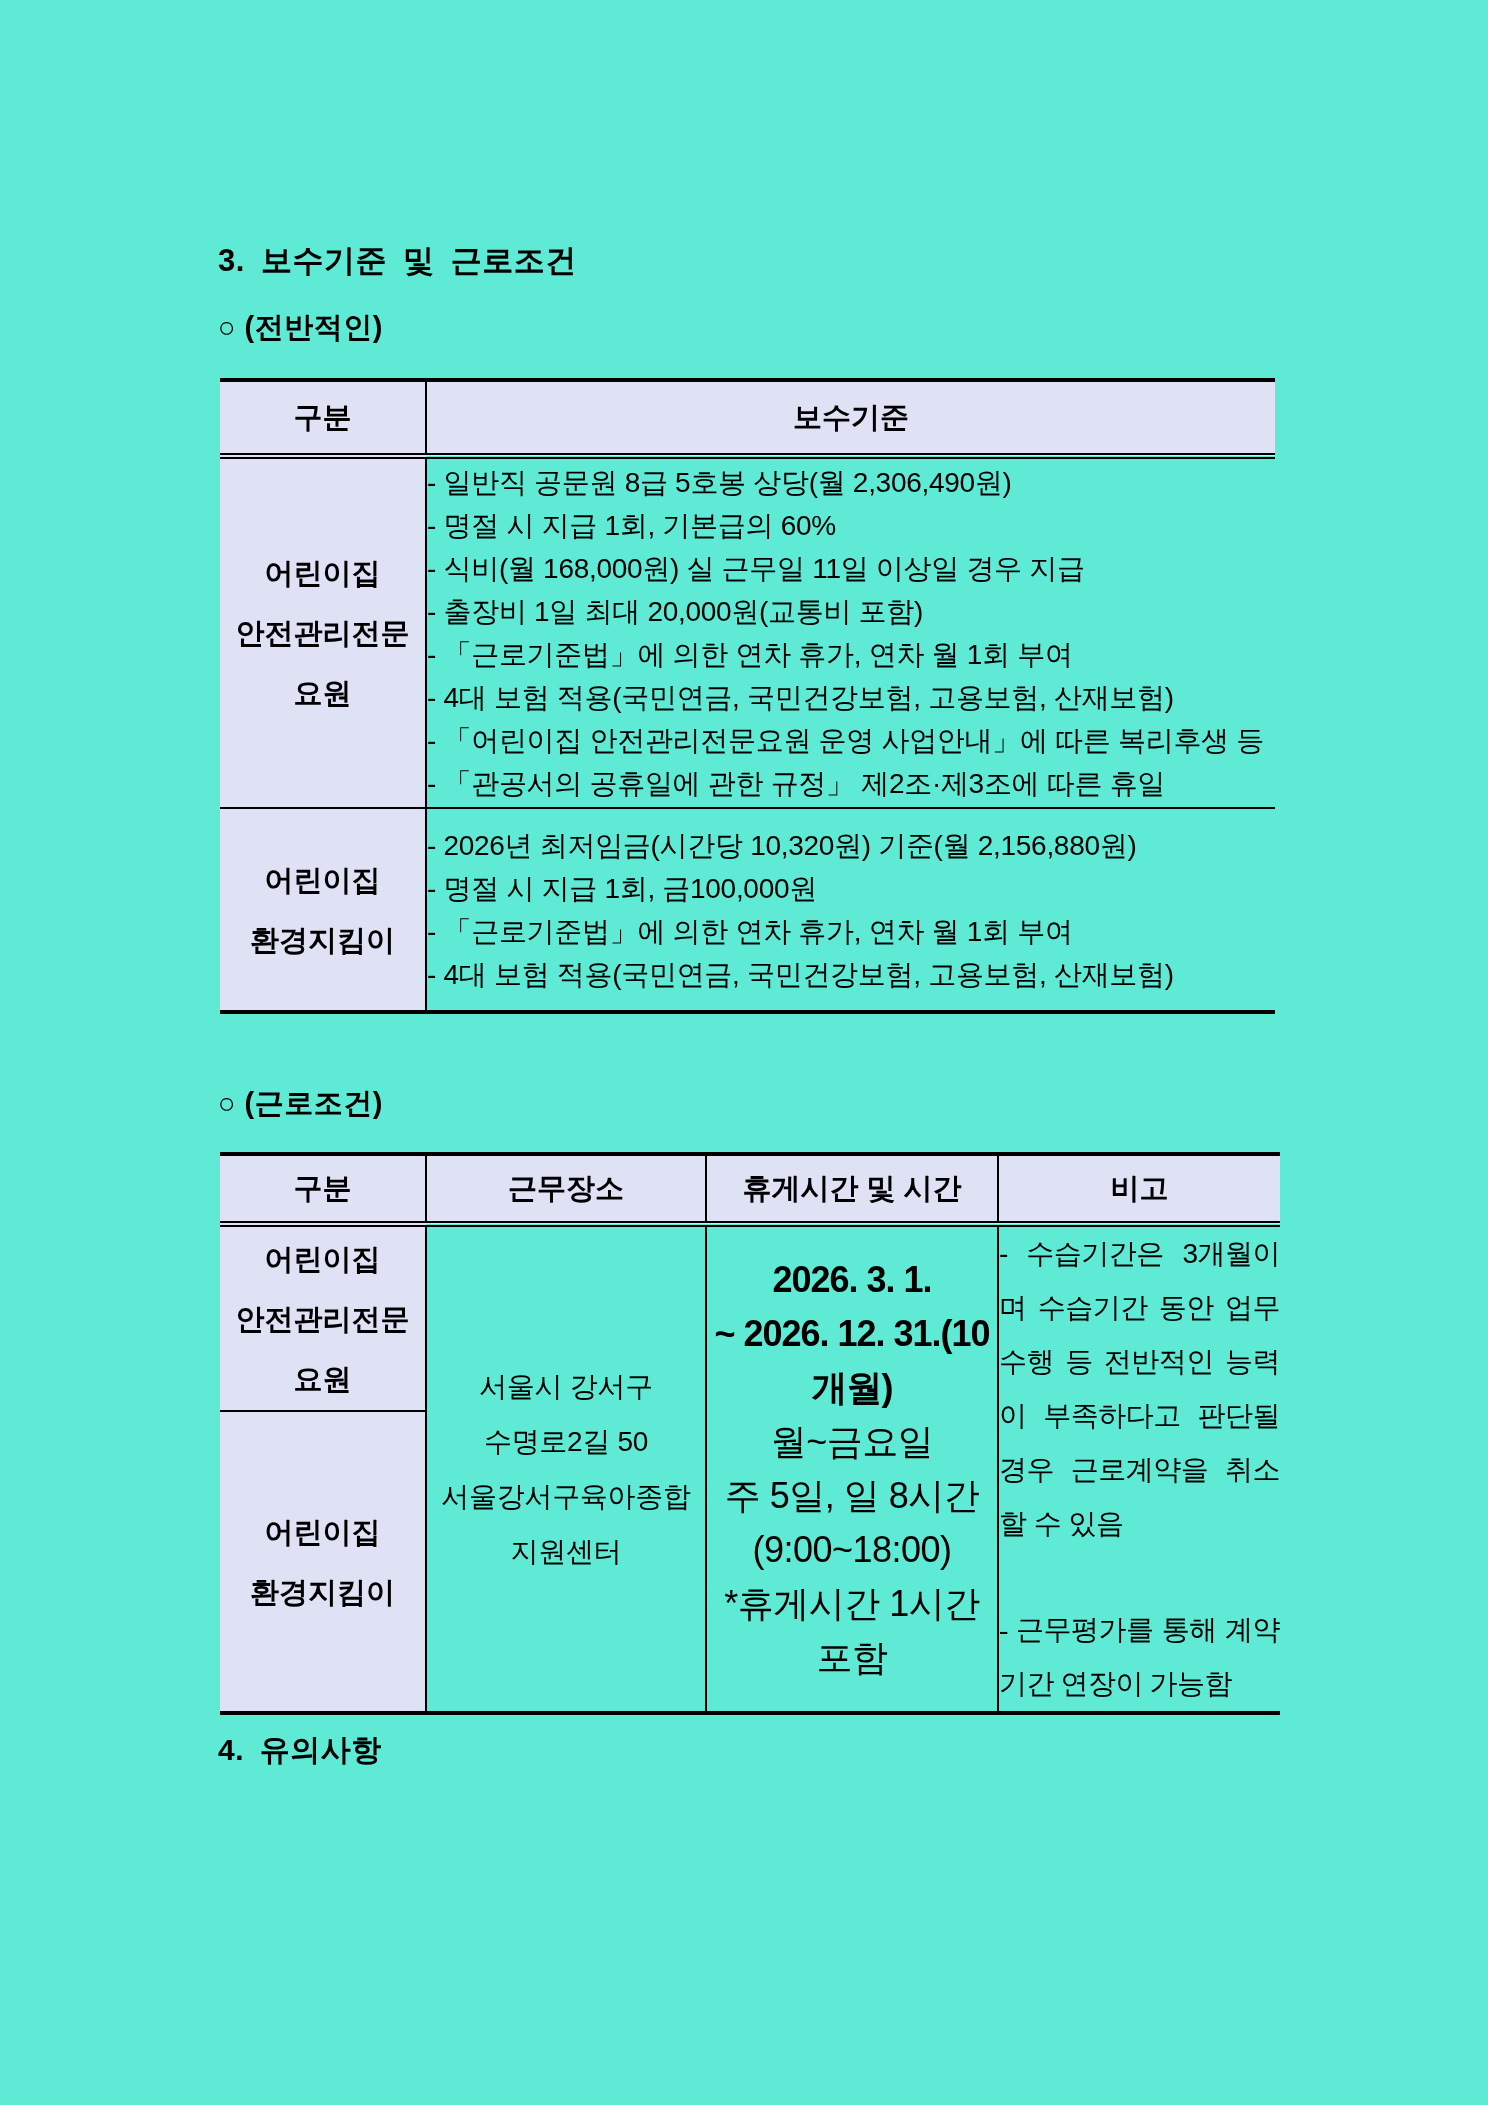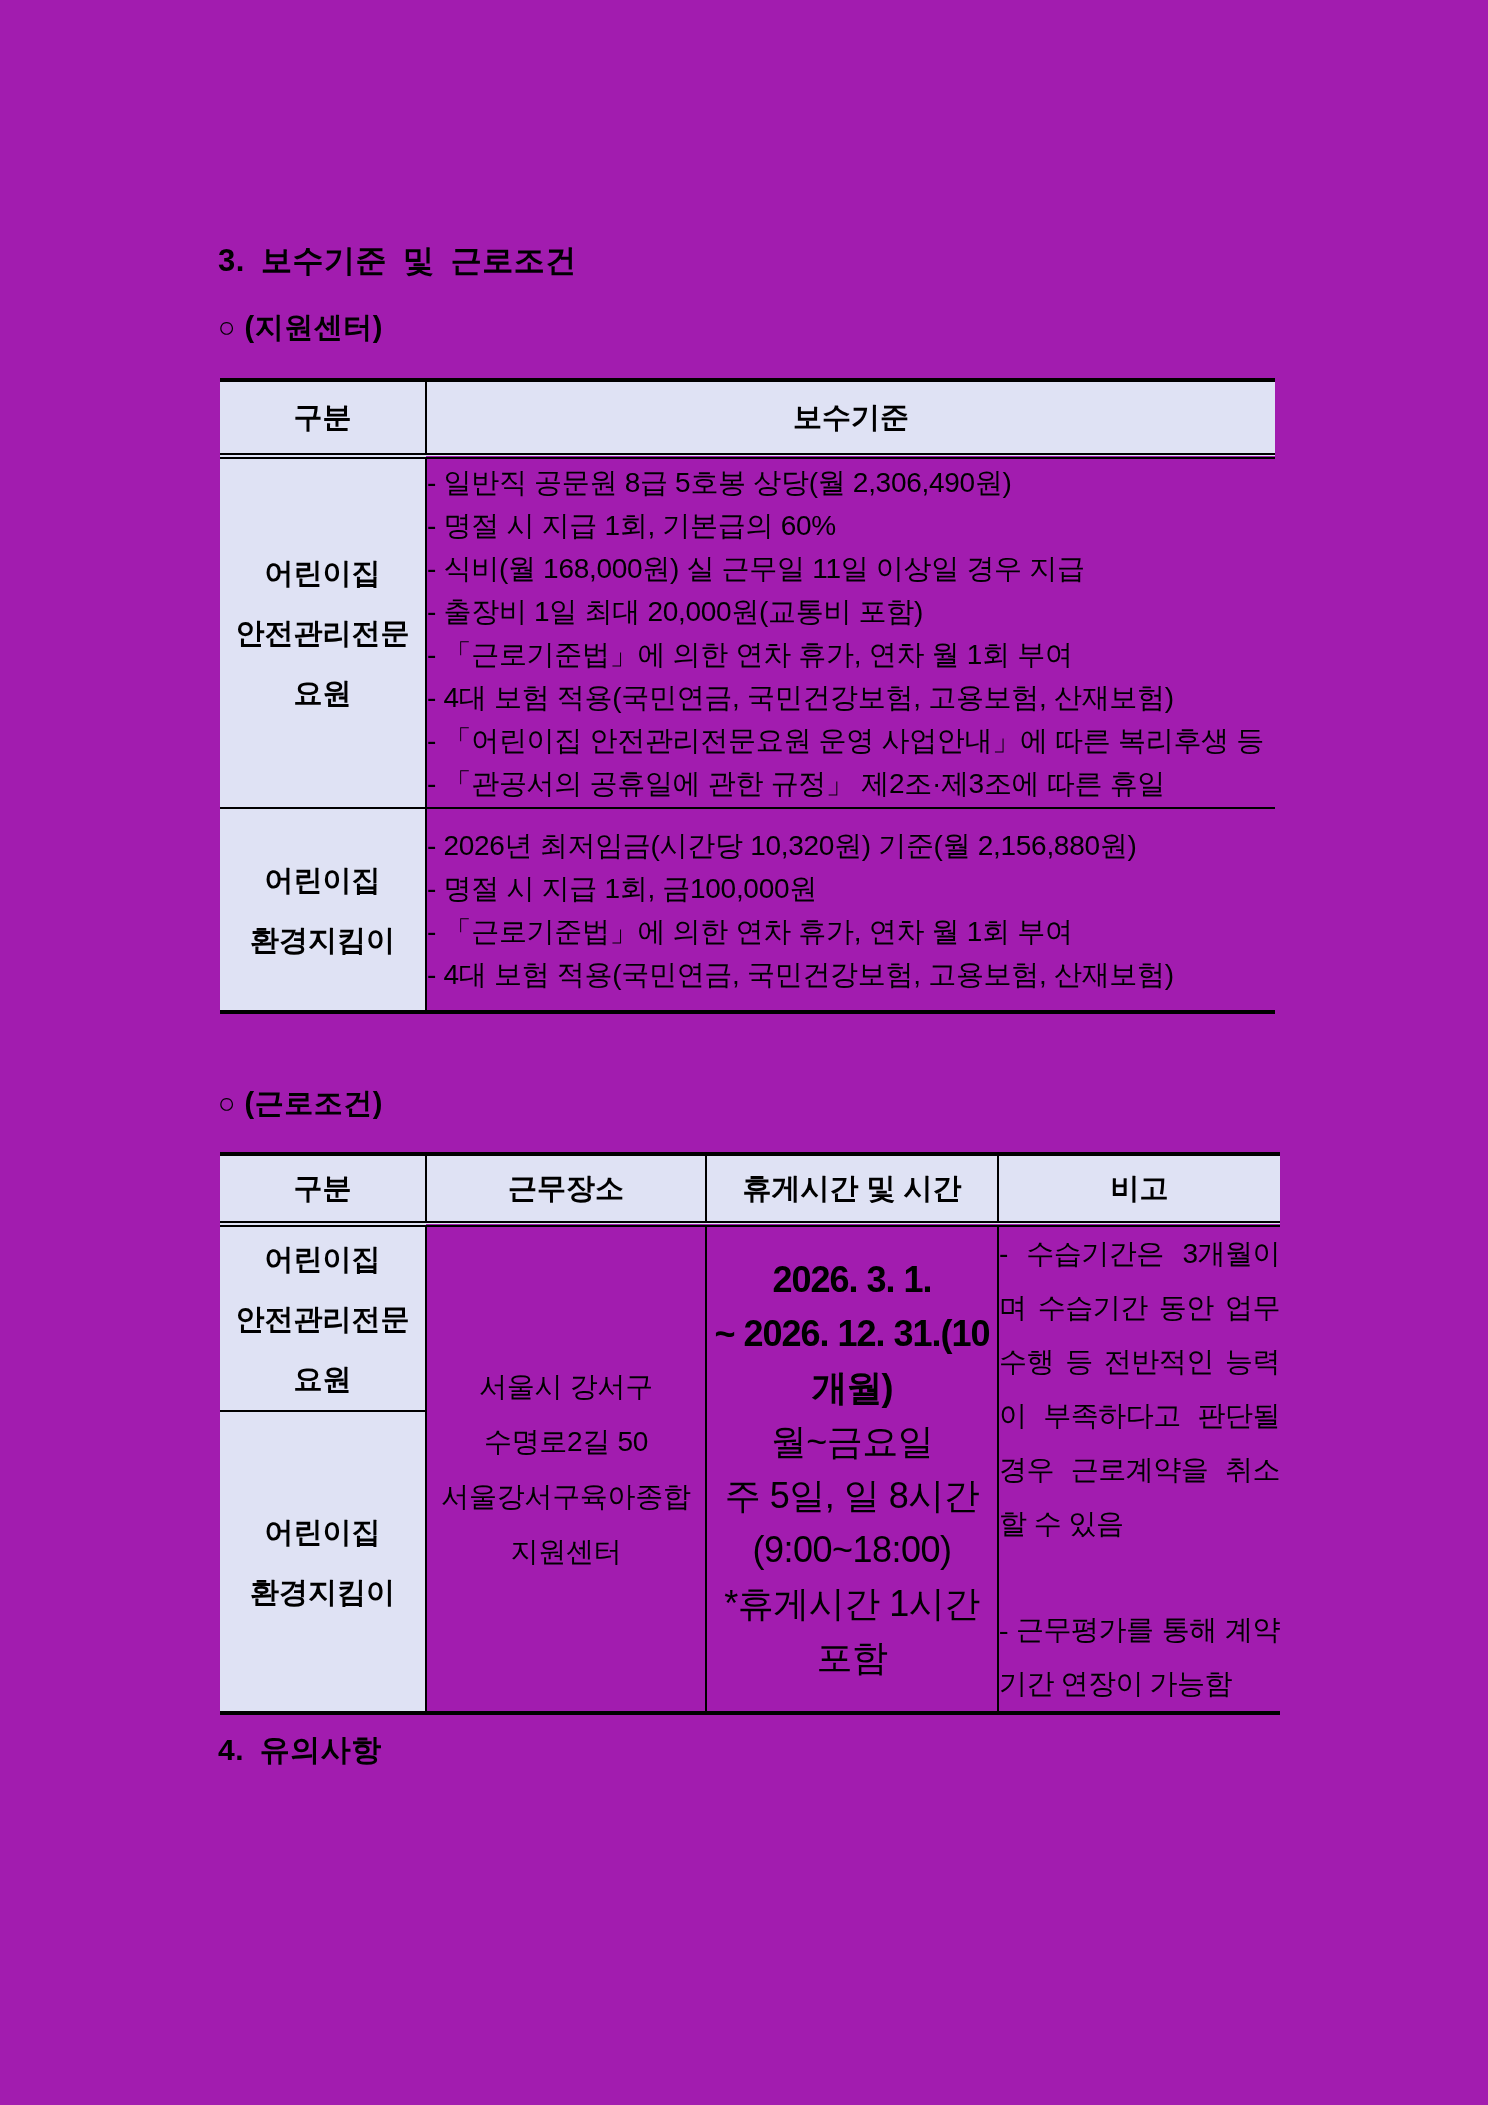--- a/index.html
+++ b/index.html
@@ -2,21 +2,21 @@
 <html><head>
 <meta charset="utf-8">
 <style>
   * { margin: 0; padding: 0; box-sizing: border-box; }
   html, body { background: #ffffff; }
   body {
     width: 1488px; height: 2105px;
     font-family: "Liberation Sans", "DejaVu Sans", sans-serif;
     color: #000;
   }
-  .page { position: relative; width: 1488px; height: 2105px; background: #a21caf; overflow: hidden; }
+  .page { position: relative; width: 1488px; height: 2105px; background: #5eead4; overflow: hidden; }
 
   .sec-title {
     position: absolute; left: 218px;
     font-size: 31px; font-weight: 700; letter-spacing: 0.5px; word-spacing: 7px;
   }
   .sec3-title { top: 240px; }
   .sec4-title { top: 1730px; font-size: 30px; }
 
   .sub-title {
     position: absolute; left: 218px;
@@ -86,21 +86,21 @@
   .notice-1 { top: 1786px; }
   .notice-2 { top: 1890px; }
 </style>
 </head>
 <body>
 
 <div class="page">
 
   <div class="sec-title sec3-title">3. 보수기준 및 근로조건</div>
 
-  <div class="sub-title sub-pay">○ (지원센터)</div>
+  <div class="sub-title sub-pay">○ (전반적인)</div>
 
   <table class="tbl tbl-pay">
     <colgroup>
         <col style="width:206px">
         <col style="width:849px">
       </colgroup>
     <thead>
       <tr>
         <th>구분</th>
         <th>보수기준</th>

